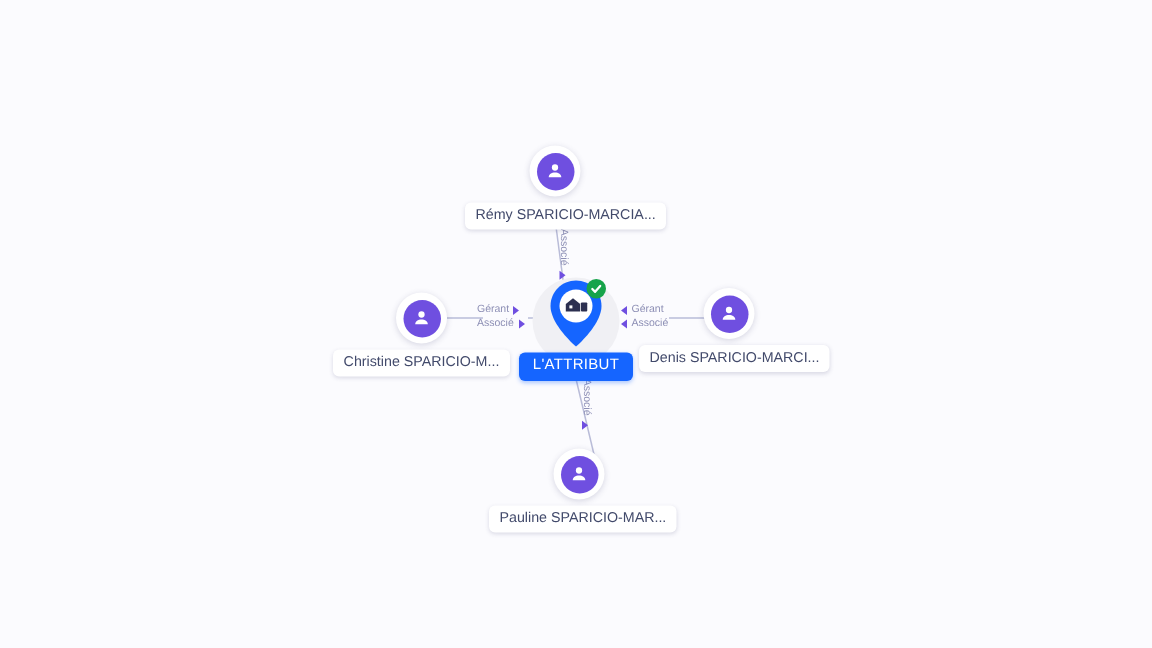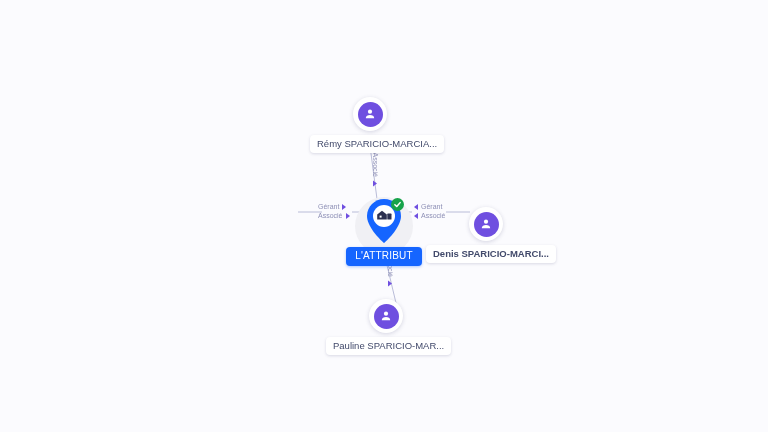--- a/index.html
+++ b/index.html
@@ -235,22 +235,33 @@
       <div class="avatar-inner">
         <svg width="14" height="14" viewBox="0 0 24 24" fill="#ffffff">
           <circle cx="12" cy="8" r="3.6"></circle>
           <path d="M4.8 19.2c0-3.6 3.2-5.6 7.2-5.6s7.2 2 7.2 5.6z"></path>
         </svg>
       </div>
     </div>
     <span class="name-chip">Rémy SPARICIO-MARCIA...</span>
   </div>
 
-
-  <div class="person-node" style="left:486px; top:207px;font-weight:bold;">
+  <div class="person-node" style="left:281px; top:195px;">
+    <div class="avatar">
+      <div class="avatar-inner">
+        <svg width="14" height="14" viewBox="0 0 24 24" fill="#ffffff">
+          <circle cx="12" cy="8" r="3.6"></circle>
+          <path d="M4.8 19.2c0-3.6 3.2-5.6 7.2-5.6s7.2 2 7.2 5.6z"></path>
+        </svg>
+      </div>
+    </div>
+    <span class="name-chip">Christine SPARICIO-M...</span>
+  </div>
+
+  <div class="person-node" style="left:486px; top:192px;">
     <div class="avatar">
       <div class="avatar-inner">
         <svg width="14" height="14" viewBox="0 0 24 24" fill="#ffffff">
           <circle cx="12" cy="8" r="3.6"></circle>
           <path d="M4.8 19.2c0-3.6 3.2-5.6 7.2-5.6s7.2 2 7.2 5.6z"></path>
         </svg>
       </div>
     </div>
     <span class="name-chip">Denis SPARICIO-MARCI...</span>
   </div>
@@ -260,21 +271,21 @@
       <div class="avatar-inner">
         <svg width="14" height="14" viewBox="0 0 24 24" fill="#ffffff">
           <circle cx="12" cy="8" r="3.6"></circle>
           <path d="M4.8 19.2c0-3.6 3.2-5.6 7.2-5.6s7.2 2 7.2 5.6z"></path>
         </svg>
       </div>
     </div>
     <span class="name-chip">Pauline SPARICIO-MAR...</span>
   </div>
 
-  <div class="company-node" style="left:384px; top:197px;">
+  <div class="company-node" style="left:384px; top:185px;">
     <div class="halo"></div>
     <div class="pin">
       <svg width="40" height="48" viewBox="0 0 40 48">
         <path d="M20 2 C10.6 2 3 9.6 3 19 C3 29.5 15.2 42 20 46 C24.8 42 37 29.5 37 19 C37 9.6 29.4 2 20 2 Z" fill="#1565ff"></path>
         <circle cx="20" cy="19" r="11" fill="#ffffff"></circle>
         <g fill="#2c3050">
           <path d="M13.2 22.6 L13.2 17.6 L18.0 13.8 L22.8 17.6 L22.8 22.6 Z"></path>
           <rect x="23.3" y="16.6" width="4.2" height="6.0" rx="0.6"></rect>
           <rect x="15.6" y="18.6" width="2.0" height="2.0" fill="#ffffff"></rect>
         </g>

